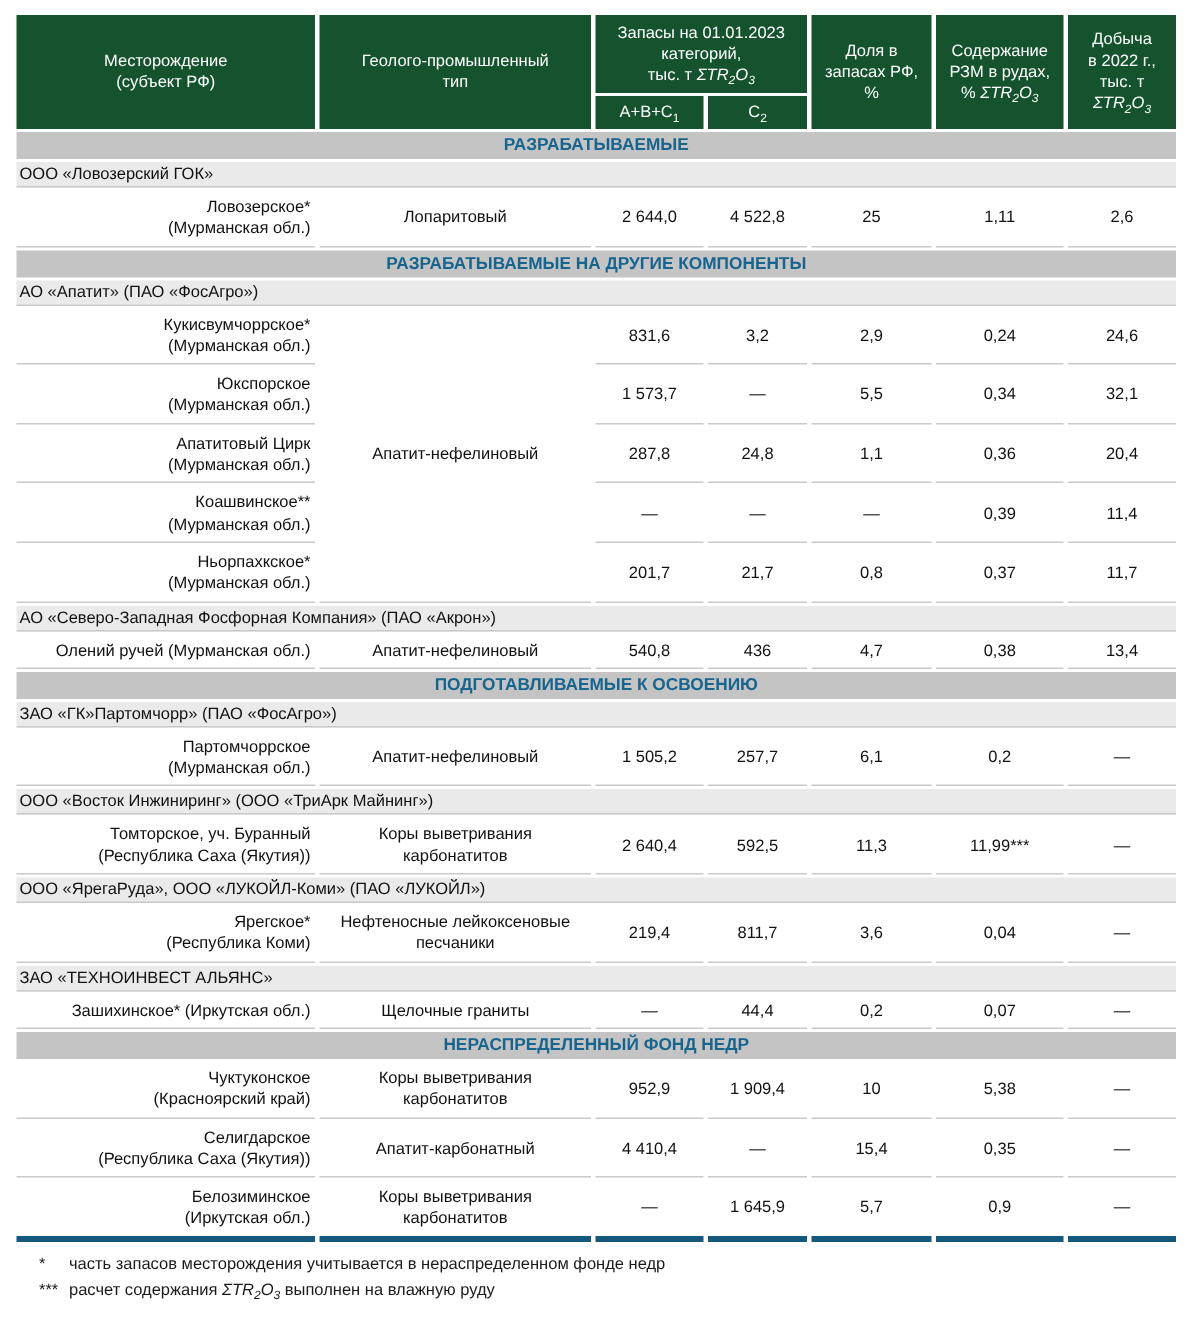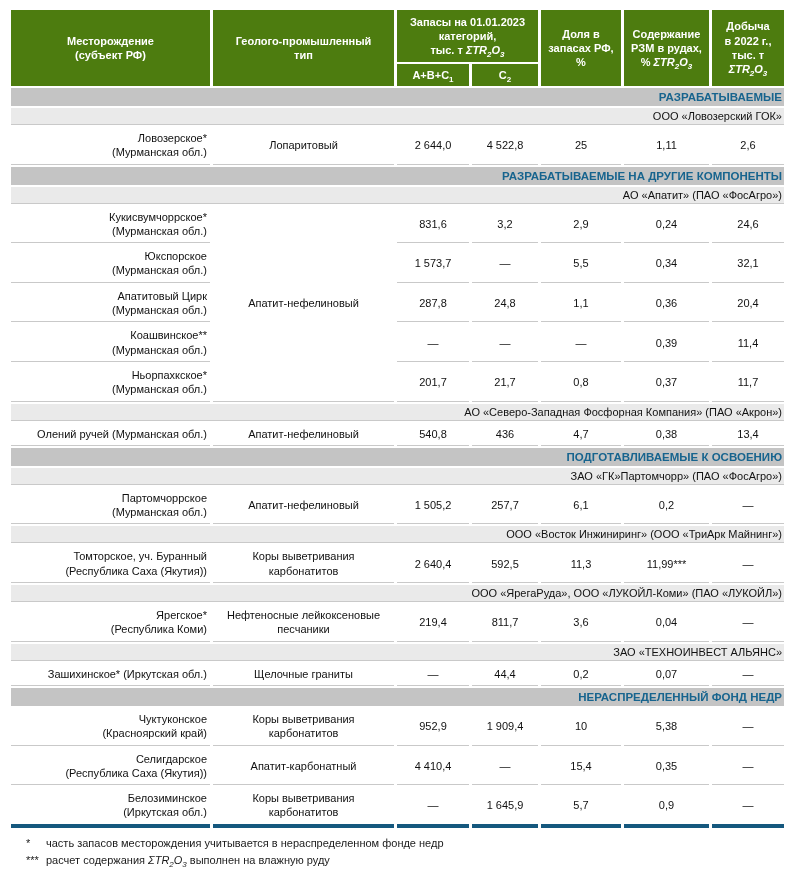--- a/index.html
+++ b/index.html
@@ -15,38 +15,38 @@
     border-spacing:3px 2px;
     table-layout:fixed;
     width:779px;
   }
   .pre { white-space:pre-line; }
   .fi { font-style:italic; }
   sub { font-size:8px; line-height:0; }
 
   
   th {
-    background:#4d7c0f; color:#ffffff;
-    font-weight:bold; font-size:11px; line-height:1.3;
+    background:#14532d; color:#ffffff;
+    font-weight:normal; font-size:11px; line-height:1.3;
     text-align:center; vertical-align:middle;
     padding:2px 1px;
   }
   thead tr.h1 th { height:48px; }
   thead tr.h2 th { height:18px; }
 
   
   tr.section td {
     background:#c4c4c4; color:#17648e;
     font-weight:bold; font-size:11.5px;
-    text-align:right; padding:3px 2px;
+    text-align:center; padding:3px 2px;
   }
   
   tr.company td {
     background:#eaeaea; color:#111;
-    font-size:11px; text-align:right; padding:2px;
+    font-size:11px; text-align:left; padding:2px;
     border-bottom:1px solid #c9c9c9;
   }
   
   tr.data td {
     background:#ffffff; font-size:11px; line-height:1.3;
     text-align:center; vertical-align:middle;
     padding:4px 3px;
     border-bottom:1px solid #c9c9c9;
   }
   tr.data td.name { text-align:right; padding-left:2px; }

